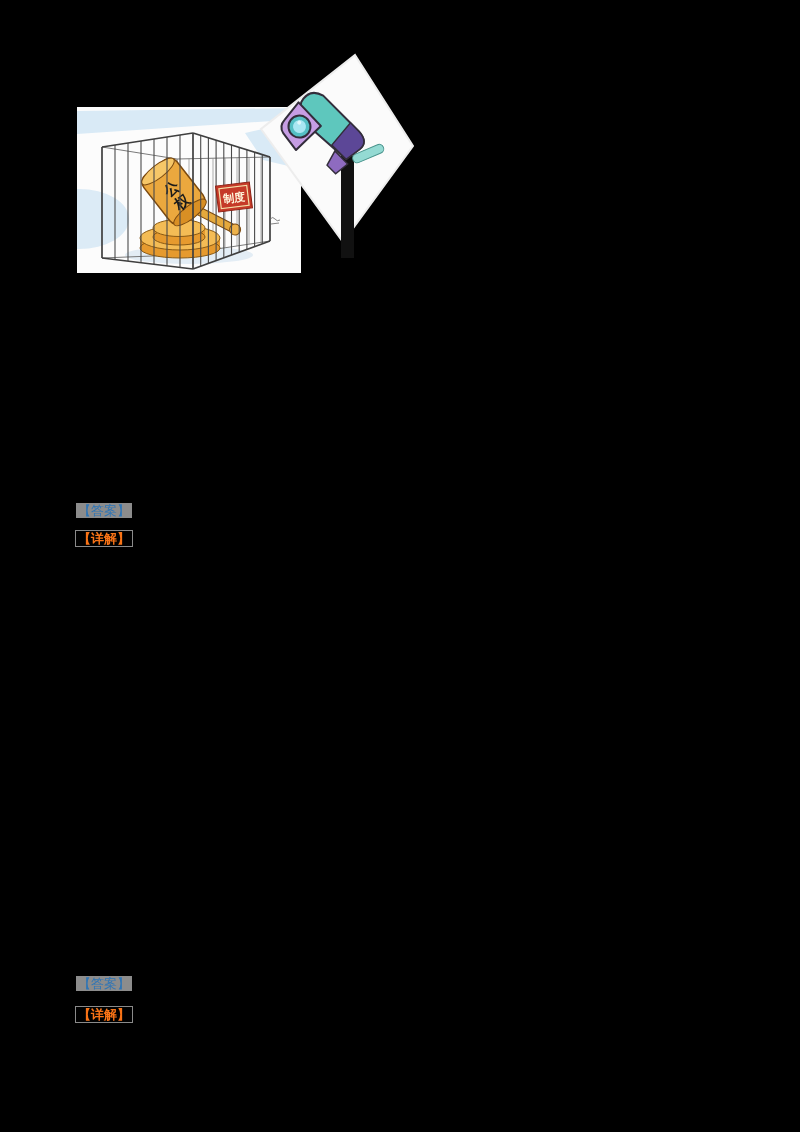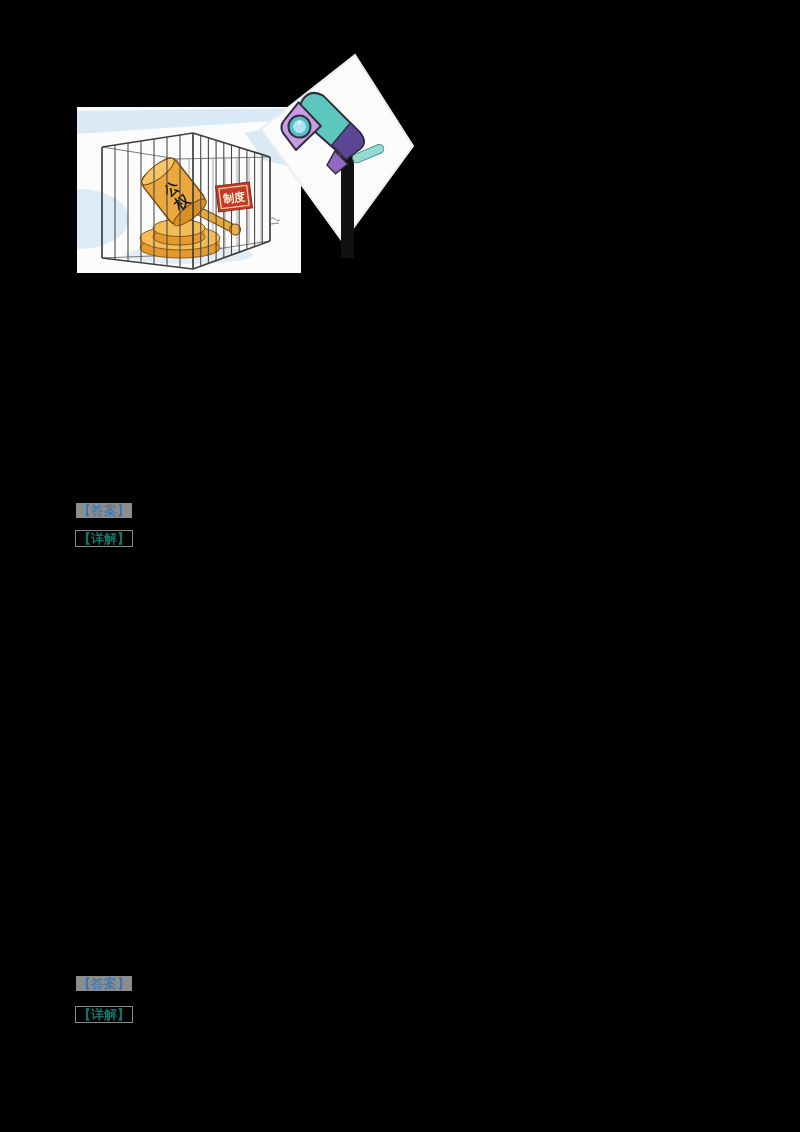--- a/index.html
+++ b/index.html
@@ -27,21 +27,21 @@
   .field{
     font-size:13px;line-height:15px;display:inline-block;
     white-space:nowrap;z-index:3;
   }
   .field-answer{
     color:#2E75B6;
     background:#8C8C8C;
     padding:0 2px;
   }
   .field-detail{
-    color:#0f766e;
+    color:#f97316;
     font-weight:700;
     border:1px solid #8A8A8A;
     padding:0 2px;
     background:transparent;
   }
   #answer-label-1{left:76px;top:503px;}
   #detail-label-1{left:75px;top:530px;}
   #answer-label-2{left:76px;top:976px;}
   #detail-label-2{left:75px;top:1006px;}
 </style>

